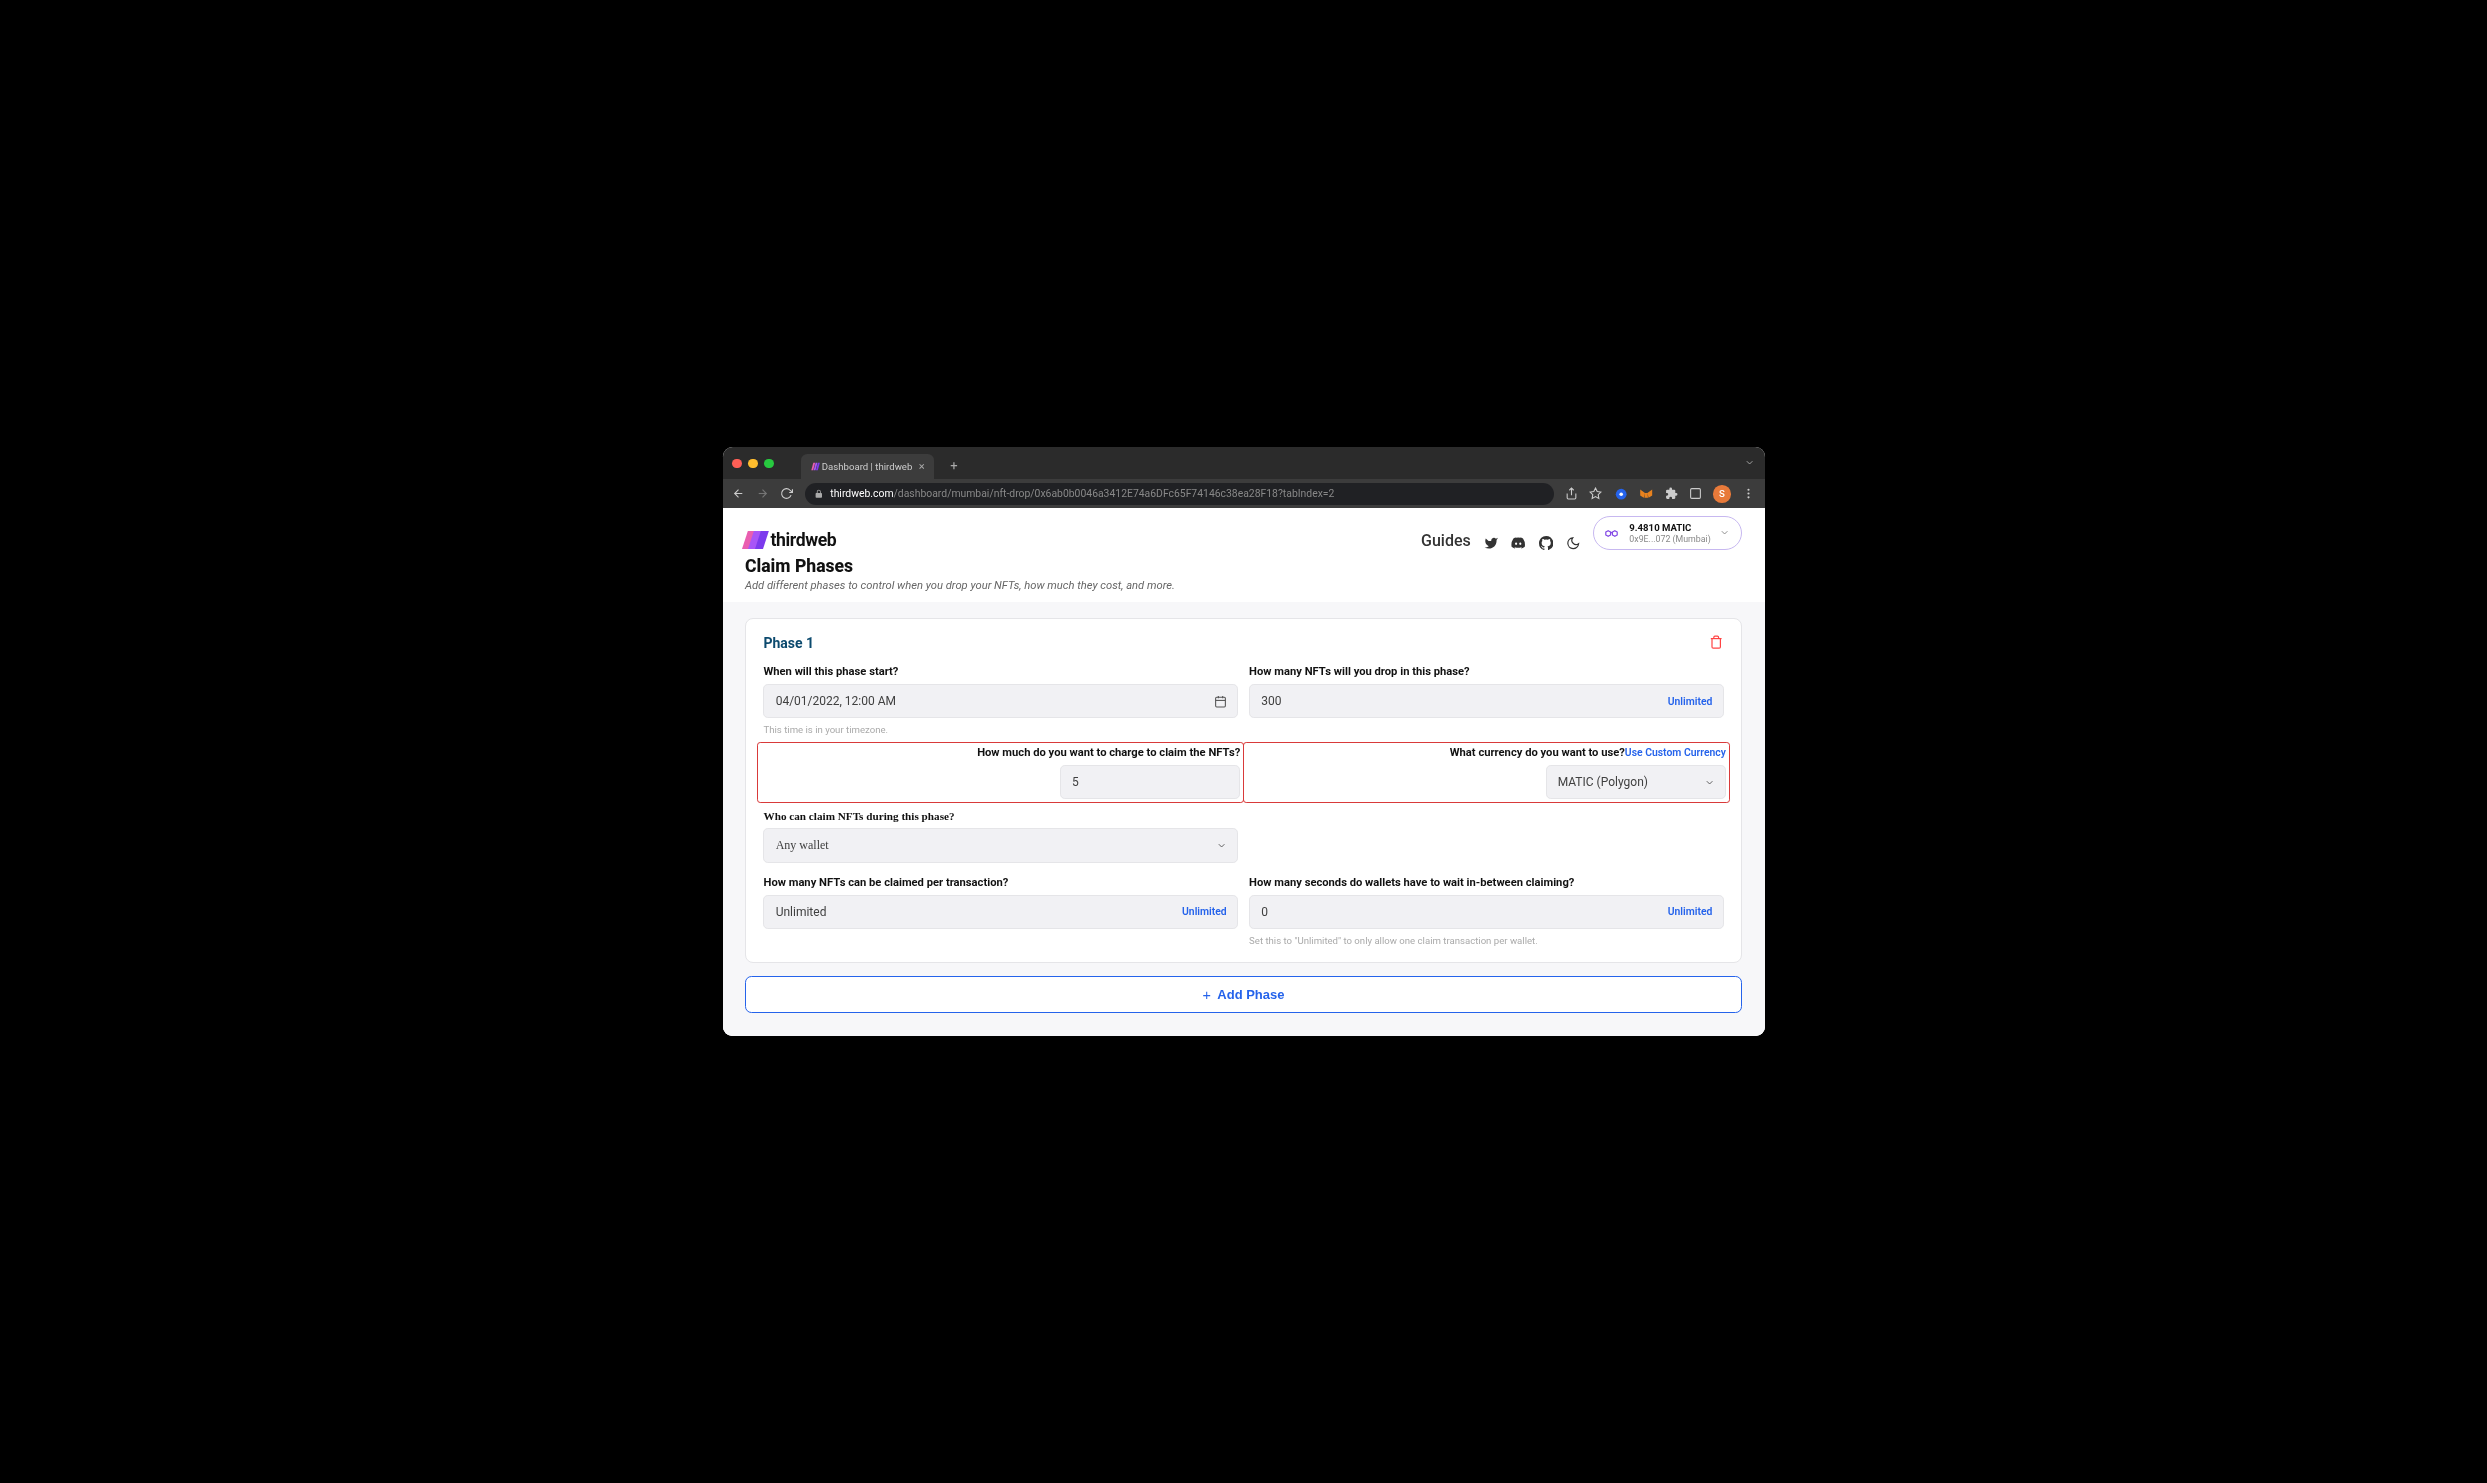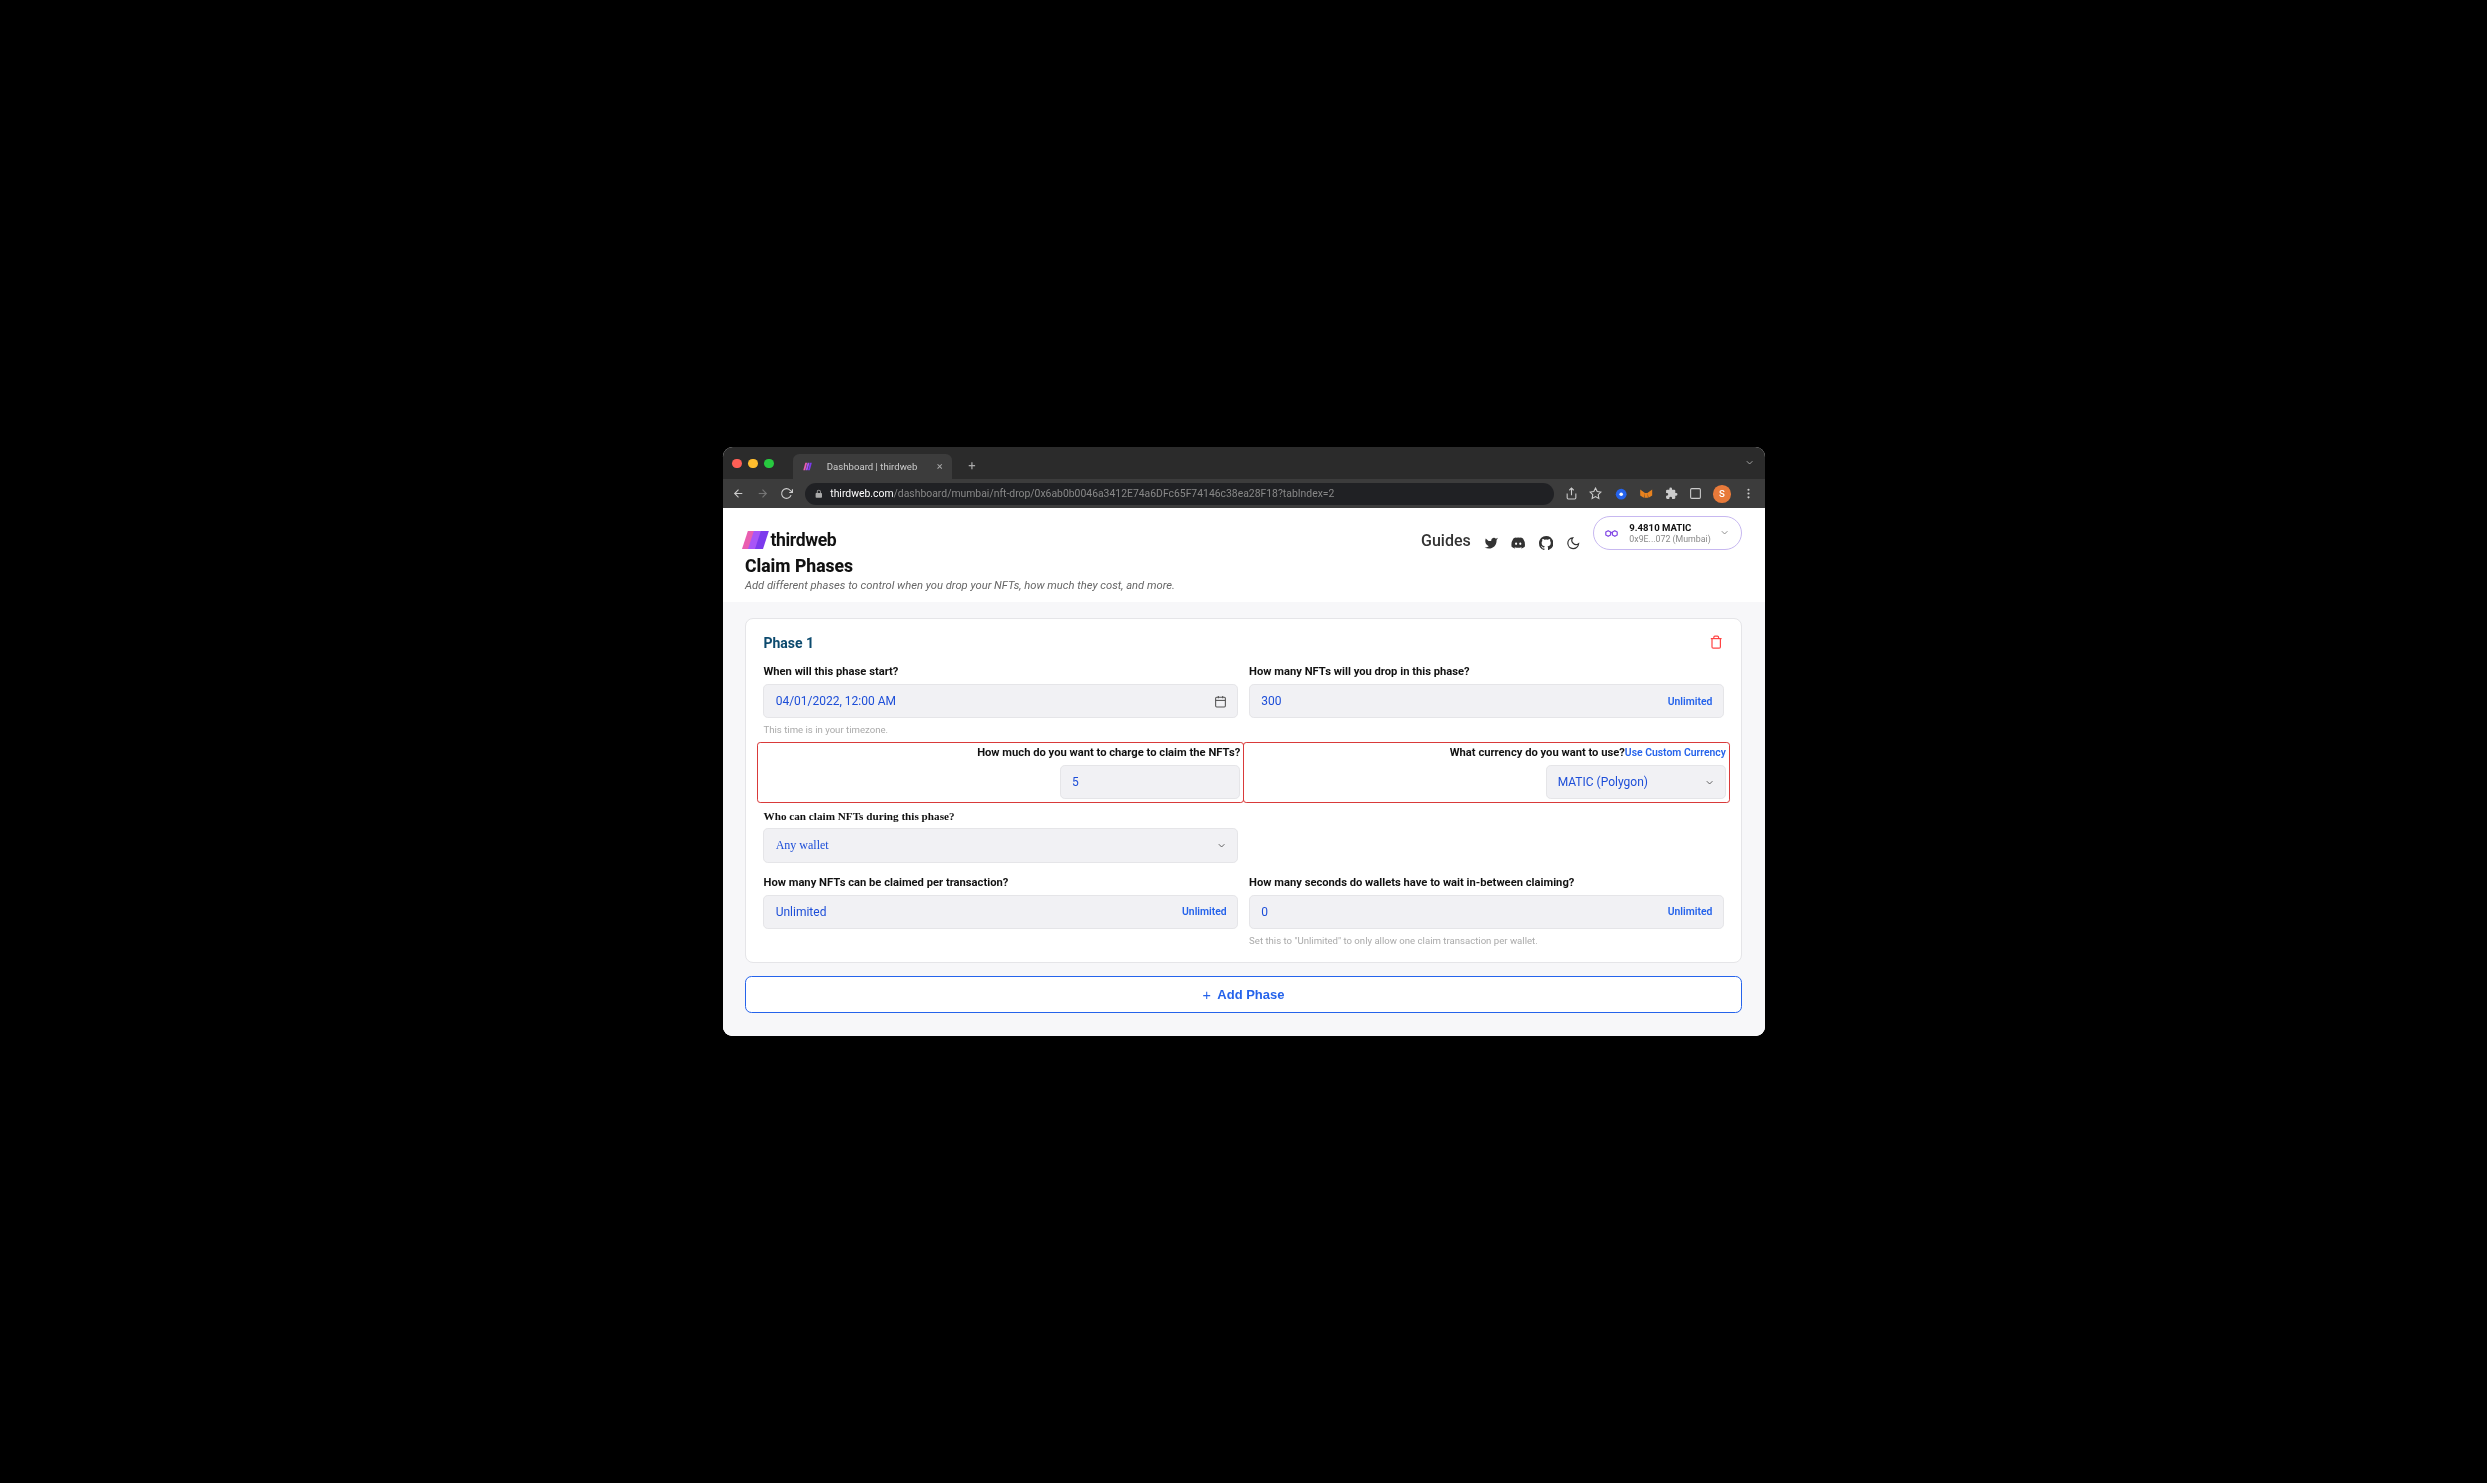--- a/index.html
+++ b/index.html
@@ -33,23 +33,24 @@
 .tl.yellow { background: #ffbd2e; }
 .tl.green { background: #27c93f; }
 .tab {
   background: #3c3c3c;
   color: #ccc;
   height: 26px;
   border-radius: 6.4px 6.4px 0 0;
   display: flex;
   align-items: center;
   padding: 0 9.6px;
-  gap: 13px;
+  gap: 0;
   font-size: 9.6px;
   margin-top: 6.4px;
+  margin-left: 8px;
 }
 .tab-favicon { width: 11.2px; height: 11.2px; display: flex; align-items: center; }
 .tab-favicon svg { width: 11.2px; height: 11.2px; }
 .tab-close { color: #aaa; font-size: 11.2px; cursor: pointer; margin-left: 6.4px; }
 .new-tab { color: #aaa; font-size: 13px; margin-left: 9.6px; margin-top: 3.2px; cursor: pointer; }
 .titlebar-spacer { flex: 1; }
 .chevron-down-tb { color: #aaa; }
 .toolbar {
   background: #3c3c3c;
   height: 29px;
@@ -131,21 +132,21 @@
 .form-label { font-size: 11.2px; font-weight: 700; color: #111; }
 .link-action { font-size: 10.4px; color: #2563eb; font-weight: 600; cursor: pointer; }
 .input-wrap { position: relative; display: flex; align-items: center; }
 .form-input {
   width: 100%;
   background: #f1f1f4;
   border: 0.8px solid #e5e5e8;
   border-radius: 4.8px;
   padding: 8.8px 11.2px;
   font-size: 12px;
-  color: #1d4ed8;
+  color: #404040;
   font-family: inherit;
 }
 .input-suffix-link {
   position: absolute;
   right: 11.2px;
   font-size: 10.4px;
   color: #2563eb;
   font-weight: 600;
   cursor: pointer;
 }

